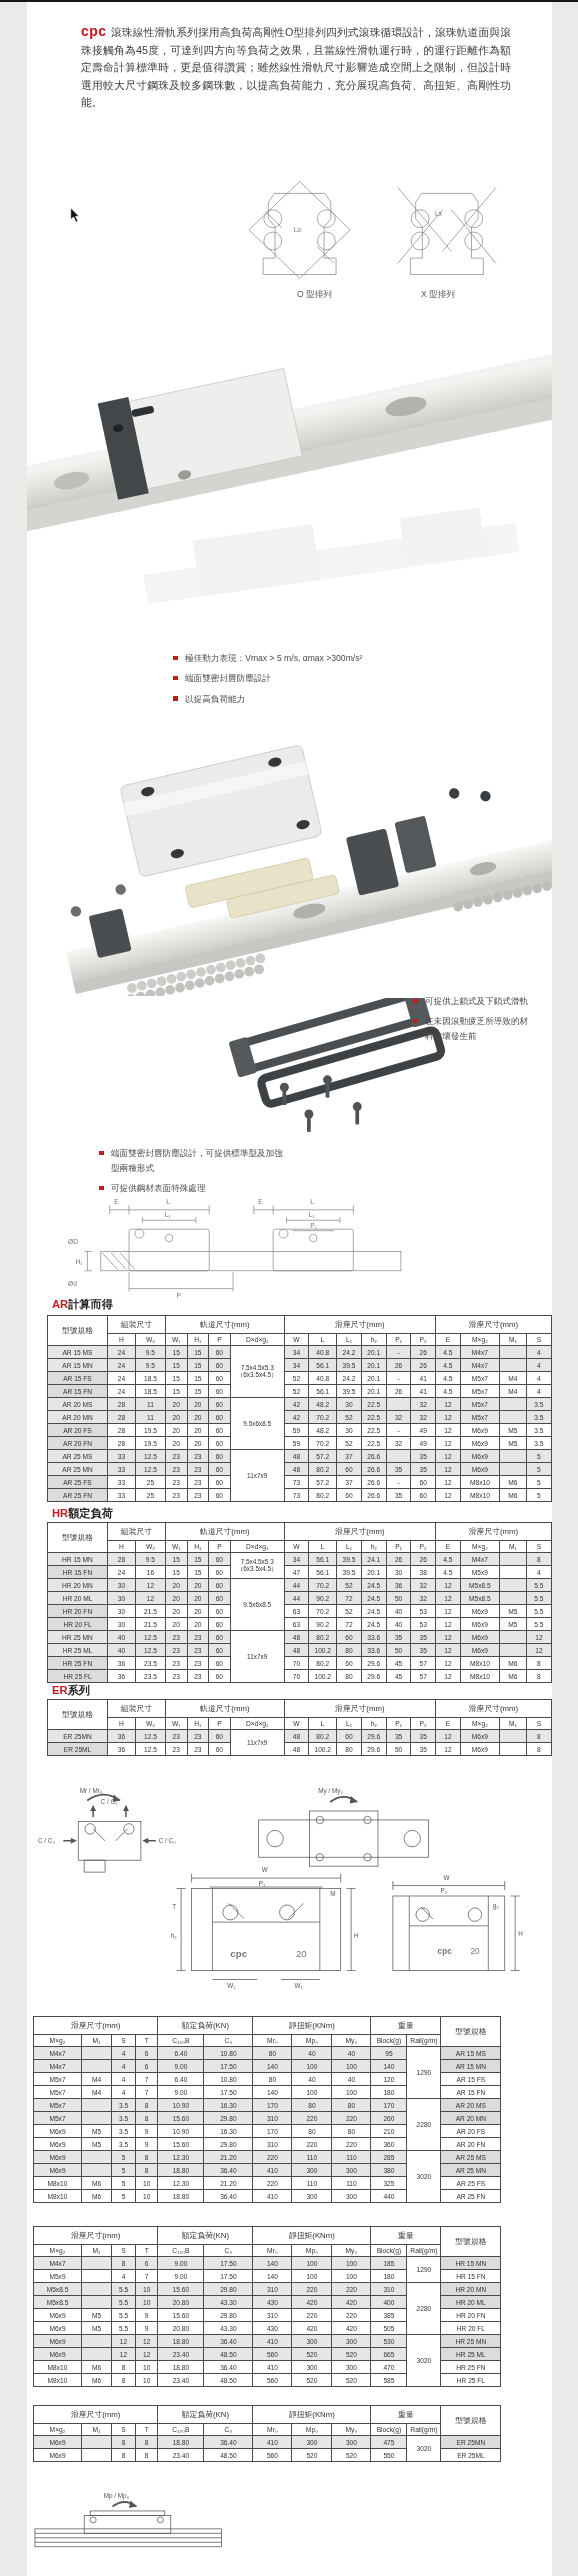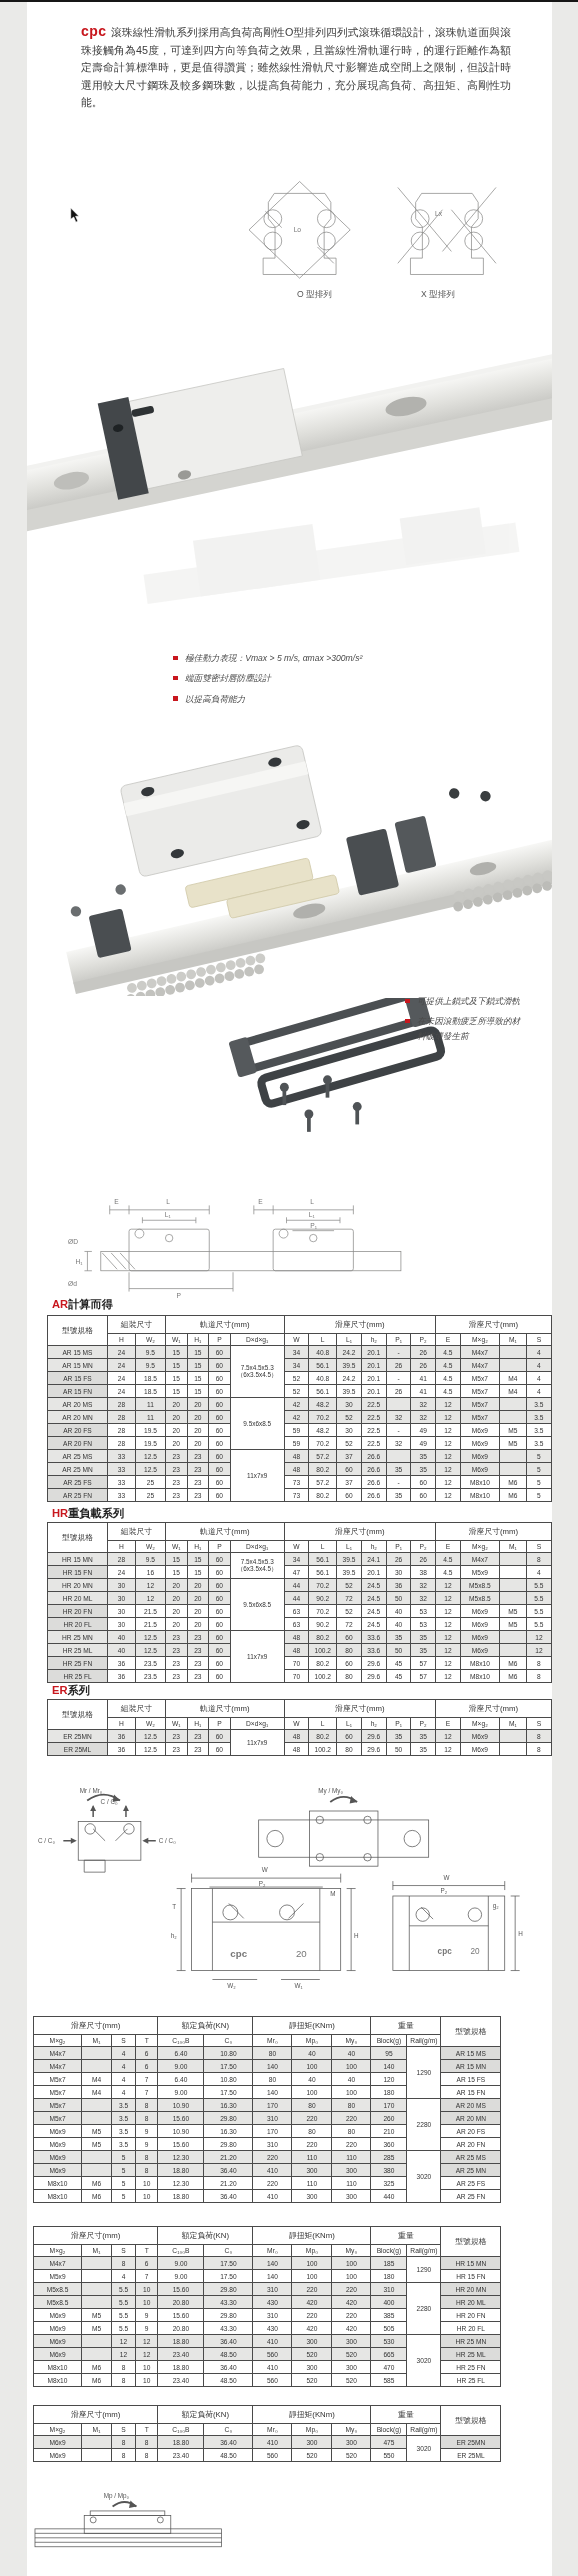--- a/index.html
+++ b/index.html
@@ -5,21 +5,21 @@
   html,body{margin:0;padding:0;}
   body{font-family:"Liberation Sans","DejaVu Sans",sans-serif;background:#eaeae8;}
   #page{position:relative;width:579px;height:2576px;background:#eaeae8;overflow:hidden;}
   #topbar{position:absolute;left:0;top:0;width:579px;height:2.2px;background:#161616;}
   #content{position:absolute;left:27px;top:2.2px;width:525px;height:2574px;background:#ffffff;}
   .abs{position:absolute;}
   
   #intro{left:54px;top:10.4px;width:430px;font-size:10.8px;line-height:17.5px;color:#3c3c3c;text-align:justify;}
   #intro .logo{color:#c8171e;font-weight:bold;font-size:14px;letter-spacing:0.4px;margin-right:4.5px;}
   
-  ul.feat{list-style:none;margin:0;padding:0;font-style:italic;}
+  ul.feat{list-style:none;margin:0;padding:0;}
   ul.feat li{position:relative;padding-left:12px;color:#4a4a4a;font-size:8.6px;line-height:15px;margin-bottom:5.2px;}
   ul.feat .bsq{position:absolute;left:0;top:4.5px;width:4.5px;height:4.5px;background:#c8171e;}
   
   .stitle{font-size:11.2px;font-weight:bold;color:#222;}
   .stitle .red{color:#c8171e;}
   
   table.t{border-collapse:collapse;table-layout:fixed;background:#fff;}
   table.t th,table.t td{border:0.7px solid #4a4a4a;text-align:center;vertical-align:middle;padding:0;overflow:hidden;color:#333;}
   table.t th.g{height:17px;font-size:7.8px;font-weight:normal;color:#333;}
   table.t th.s{height:11.2px;font-size:6.7px;font-weight:normal;}
@@ -150,25 +150,29 @@
           <circle cx="114.5" cy="120" r="6"></circle>
         <rect x="170" y="112" width="5" height="22"></rect>
           <circle cx="172.5" cy="110" r="6"></circle>
         <rect x="145" y="158" width="5" height="22"></rect>
           <circle cx="147.5" cy="156" r="6"></circle>
         <rect x="210" y="148" width="5" height="22"></rect>
           <circle cx="212.5" cy="146" r="6"></circle>
       </g>
     </svg>
 
-    <ul class="feat abs" style="left:378px;top:992px;width:123px">
+    <ul class="feat abs" style="left:386px;top:992px;width:123px">
         <li><span class="bsq"></span><span>可提供上鎖式及下鎖式滑軌</span></li>
         <li><span class="bsq"></span><span>在未因滾動疲乏所導致的材料破壞發生前</span></li>
       </ul>
 
+    <ul class="feat abs" style="left:72px;top:1144px;width:192px">
+        <li><span class="bsq"></span><span>端面雙密封唇防塵設計，可提供標準型及加強型兩種形式</span></li>
+        <li><span class="bsq"></span><span>可提供鋼材表面特殊處理</span></li>
+      </ul>
 
     <svg class="abs" style="left:30px;top:1193px" width="358" height="104" viewBox="0 0 480 140">
       <g class="lineart">
         <rect x="58" y="76" width="404" height="26"></rect>
         <path d="M60,78 l20,22 M72,78 l20,22 M84,78 l20,22"></path>
         <rect x="96" y="46" width="108" height="56" rx="3"></rect>
         <rect x="290" y="46" width="108" height="56" rx="3"></rect>
         <circle cx="150" cy="58" r="5"></circle>
           <circle cx="344" cy="58" r="5"></circle>
         <circle cx="110" cy="52" r="6"></circle>
@@ -458,21 +462,21 @@
               <td>60</td>
               <td>12</td>
               <td>M8x10</td>
               <td>M6</td>
               <td>5</td>
             </tr>
           </tbody>
         </table>
       </div>
 
-    <div class="abs stitle" style="left:25px;top:1504px"><span class="red">HR</span><span>重負載系列</span></div>
+    <div class="abs stitle" style="left:25px;top:1504px"><span class="red">HR</span><span>額定負荷</span></div>
     <div class="abs" style="left:20px;top:1520px">
         <table class="t">
           <colgroup>
             <col style="width:60px">
             <col style="width:28px">
             <col style="width:30px">
             <col style="width:21.6px">
             <col style="width:21.6px">
             <col style="width:21.6px">
             <col style="width:54px">

